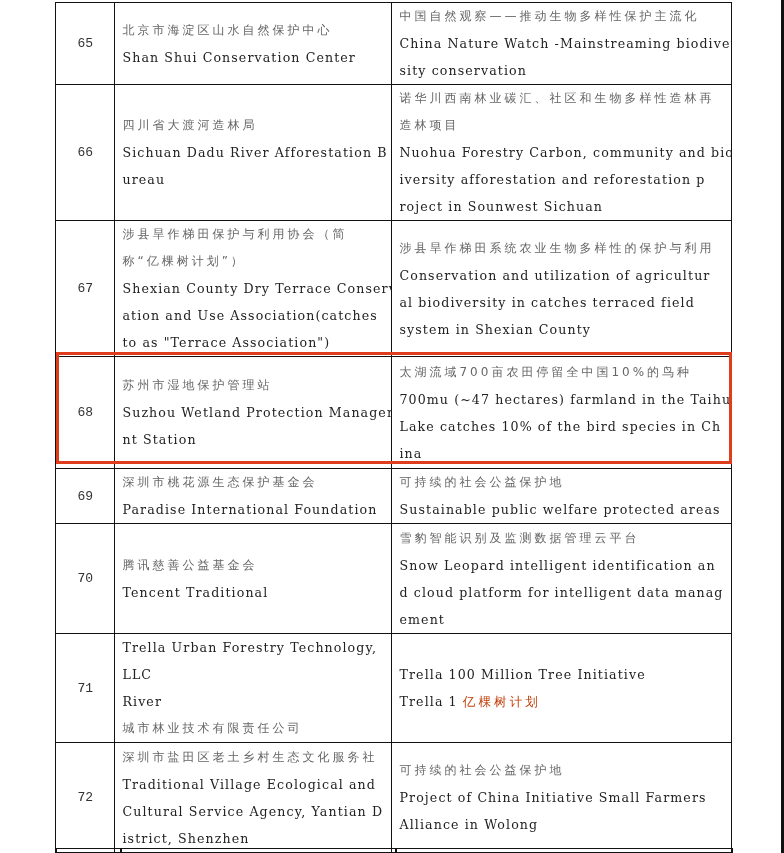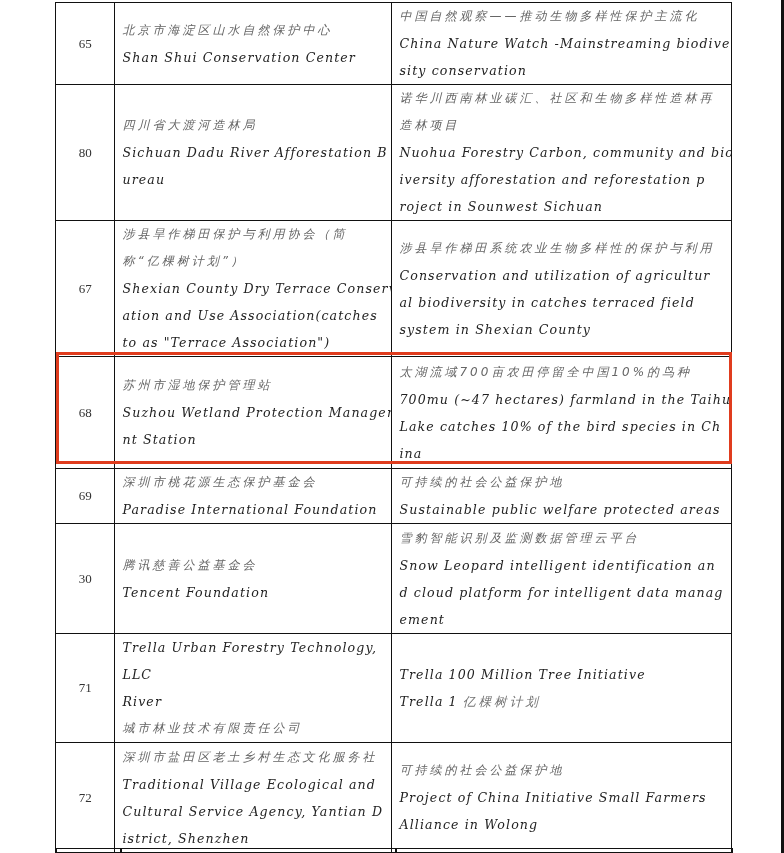--- a/index.html
+++ b/index.html
@@ -35,47 +35,46 @@
       padding: 0 0 0 7px;
       vertical-align: middle;
       overflow: hidden;
     }
     td.num {
       width: 58px;
       text-align: center;
       padding: 0 !important;
       font-size: 13px;
       color: #333;
-      font-family: Liberation Serif, serif;
+      font-family: Liberation Mono, monospace;
     }
     td.org { width: 267px; }
     td.proj { width: 329px; }
     .line {
       display: block;
       height: 27px;
       line-height: 27px;
       white-space: nowrap;
       font-size: 12.2px;
       letter-spacing: 0.25px;
-      font-style: italic;
     }
     .zh {
       color: #666;
       font-family: "DejaVu Sans", sans-serif;
       font-size: 12px;
       letter-spacing: 3px;
     }
     .en {
       color: #222;
       font-family: "DejaVu Serif", "Liberation Serif", serif;
       font-size: 12.6px;
       letter-spacing: 1.1px;
     }
     .mix-zh {
-      color: #737373;
+      color: #c2410c;
       font-family: "DejaVu Sans", sans-serif;
       letter-spacing: 3px;
     }
     .highlight-box {
       position: absolute;
       left: 56px;
       top: 352px;
       width: 670px;
       height: 106px;
       border: 3px solid #e03c1e;
@@ -110,21 +109,21 @@
           <span class="line zh"><span>北京市海淀区山水自然保护中心</span></span>
           <span class="line en"><span>Shan Shui Conservation Center</span></span>
         </td>
         <td class="proj">
           <span class="line zh"><span>中国自然观察——推动生物多样性保护主流化</span></span>
           <span class="line en"><span>China Nature Watch -Mainstreaming biodiver</span></span>
           <span class="line en"><span>sity conservation</span></span>
         </td>
       </tr>
       <tr style="height: 136px;">
-        <td class="num">80</td>
+        <td class="num">66</td>
         <td class="org">
           <span class="line zh"><span>四川省大渡河造林局</span></span>
           <span class="line en"><span>Sichuan Dadu River Afforestation B</span></span>
           <span class="line en"><span>ureau</span></span>
         </td>
         <td class="proj">
           <span class="line zh"><span>诺华川西南林业碳汇、社区和生物多样性造林再</span></span>
           <span class="line zh"><span>造林项目</span></span>
           <span class="line en"><span>Nuohua Forestry Carbon, community and biod</span></span>
           <span class="line en"><span>iversity afforestation and reforestation p</span></span>
@@ -166,24 +165,24 @@
         <td class="org">
           <span class="line zh"><span>深圳市桃花源生态保护基金会</span></span>
           <span class="line en"><span>Paradise International Foundation</span></span>
         </td>
         <td class="proj">
           <span class="line zh"><span>可持续的社会公益保护地</span></span>
           <span class="line en"><span>Sustainable public welfare protected areas</span></span>
         </td>
       </tr>
       <tr style="height: 110px;">
-        <td class="num">30</td>
+        <td class="num">70</td>
         <td class="org">
           <span class="line zh"><span>腾讯慈善公益基金会</span></span>
-          <span class="line en"><span>Tencent Foundation</span></span>
+          <span class="line en"><span>Tencent Traditional</span></span>
         </td>
         <td class="proj">
           <span class="line zh"><span>雪豹智能识别及监测数据管理云平台</span></span>
           <span class="line en"><span>Snow Leopard intelligent identification an</span></span>
           <span class="line en"><span>d cloud platform for intelligent data manag</span></span>
           <span class="line en"><span>ement</span></span>
         </td>
       </tr>
       <tr style="height: 108px;">
         <td class="num">71</td>

